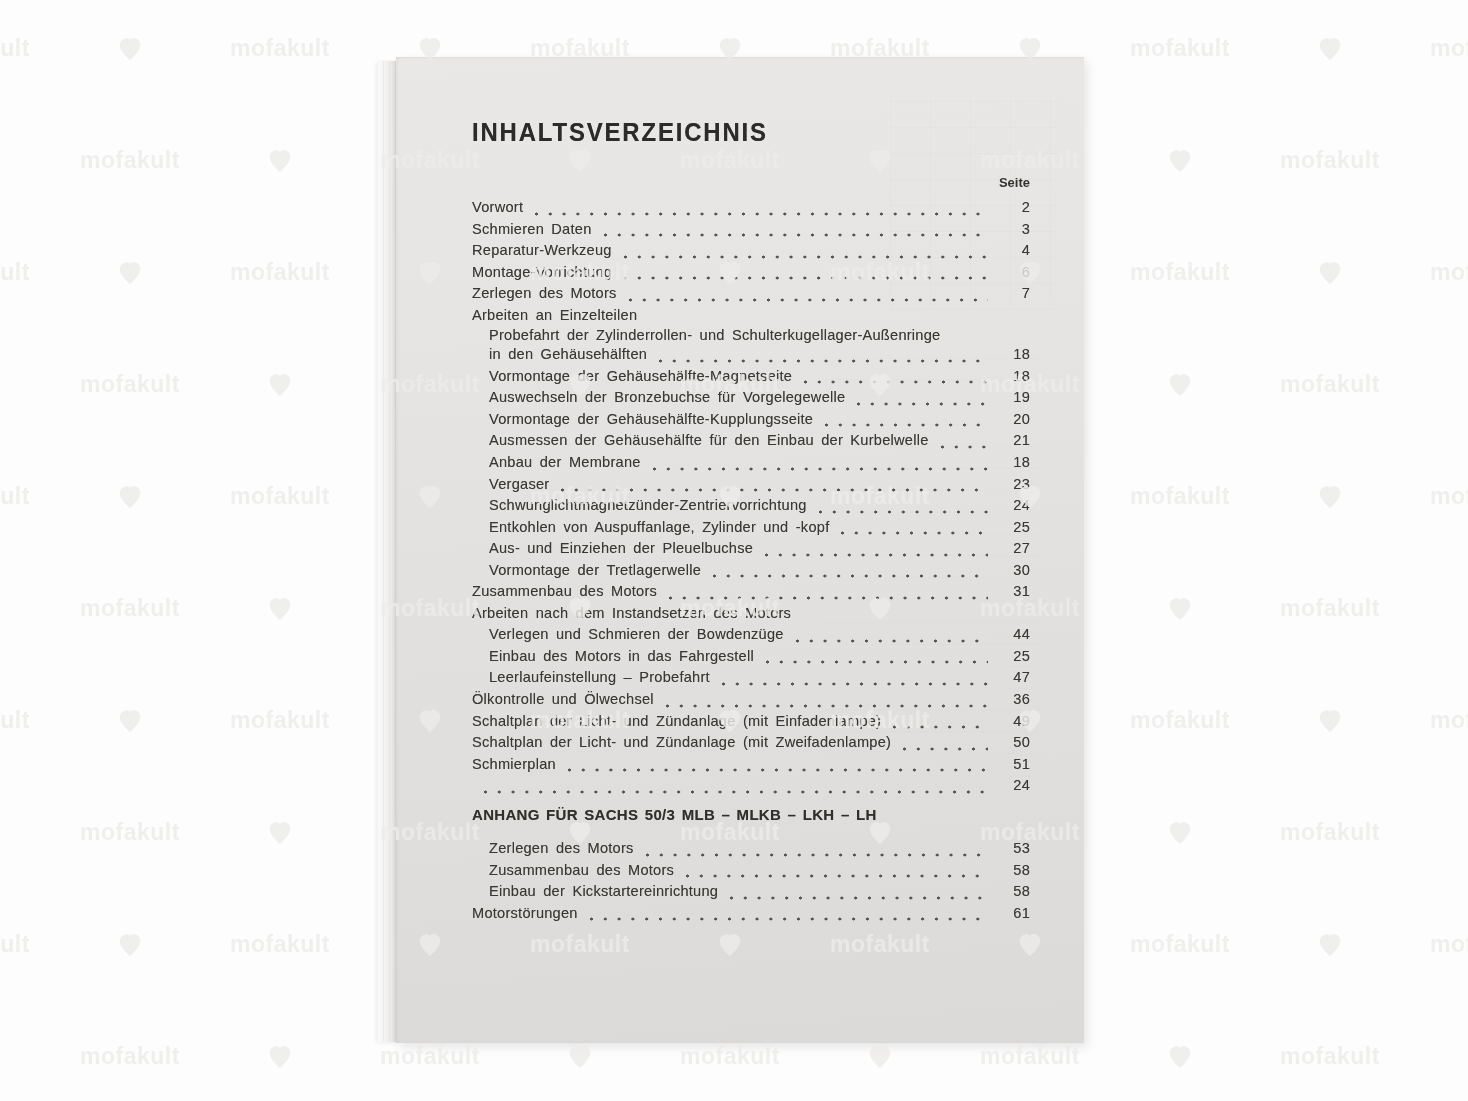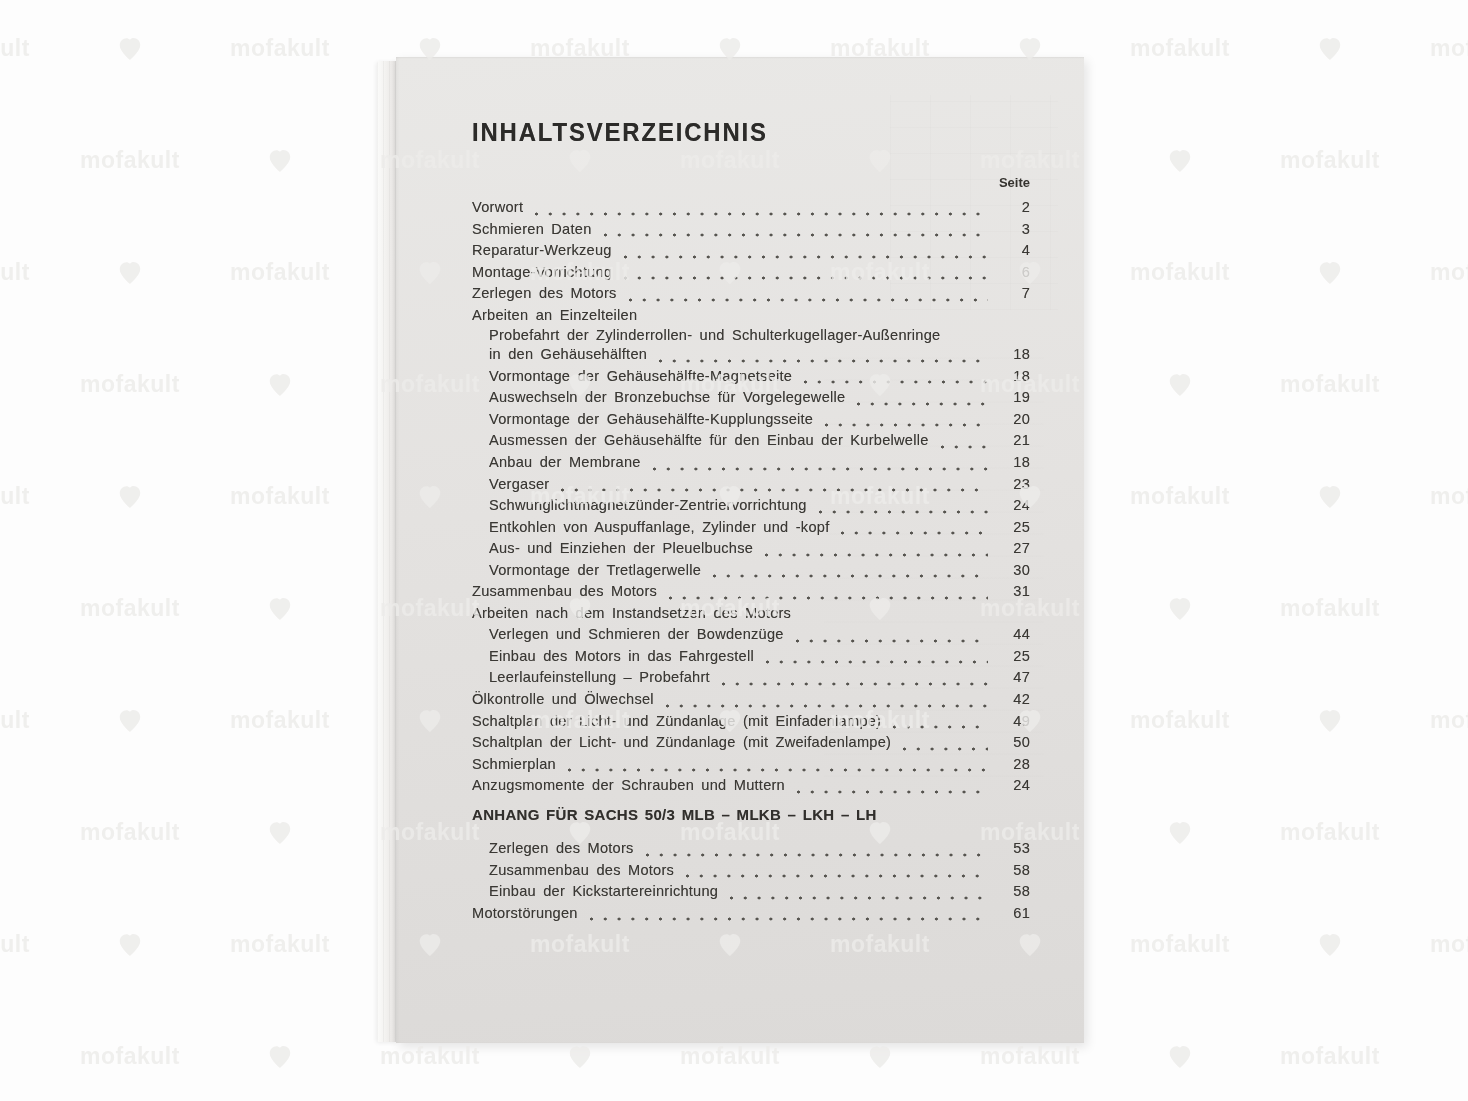--- a/index.html
+++ b/index.html
@@ -198,39 +198,38 @@
           <span class="num">25</span>
         </div>
         <div class="row sub">
           <span class="label">Leerlaufeinstellung – Probefahrt</span>
           <span class="dots"></span>
           <span class="num">47</span>
         </div>
         <div class="row">
           <span class="label">Ölkontrolle und Ölwechsel</span>
           <span class="dots"></span>
-          <span class="num">42</span>
+          <span class="num">36</span>
         </div>
         <div class="row">
           <span class="label">Schaltplan der Licht- und Zündanlage (mit Einfadenlampe)</span>
           <span class="dots"></span>
           <span class="num">49</span>
         </div>
         <div class="row">
           <span class="label">Schaltplan der Licht- und Zündanlage (mit Zweifadenlampe)</span>
           <span class="dots"></span>
           <span class="num">50</span>
         </div>
         <div class="row">
           <span class="label">Schmierplan</span>
           <span class="dots"></span>
-          <span class="num">28</span>
-        </div>
-        <div class="row">
-          <span class="label">Anzugsmomente der Schrauben und Muttern</span>
+          <span class="num">51</span>
+        </div>
+        <div class="row">
           <span class="dots"></span>
           <span class="num">24</span>
         </div>
         <div class="row heading">
           <span class="label">ANHANG FÜR SACHS 50/3 MLB – MLKB – LKH – LH</span>
         </div>
         <div class="row sub">
           <span class="label">Zerlegen des Motors</span>
           <span class="dots"></span>
           <span class="num">53</span>

